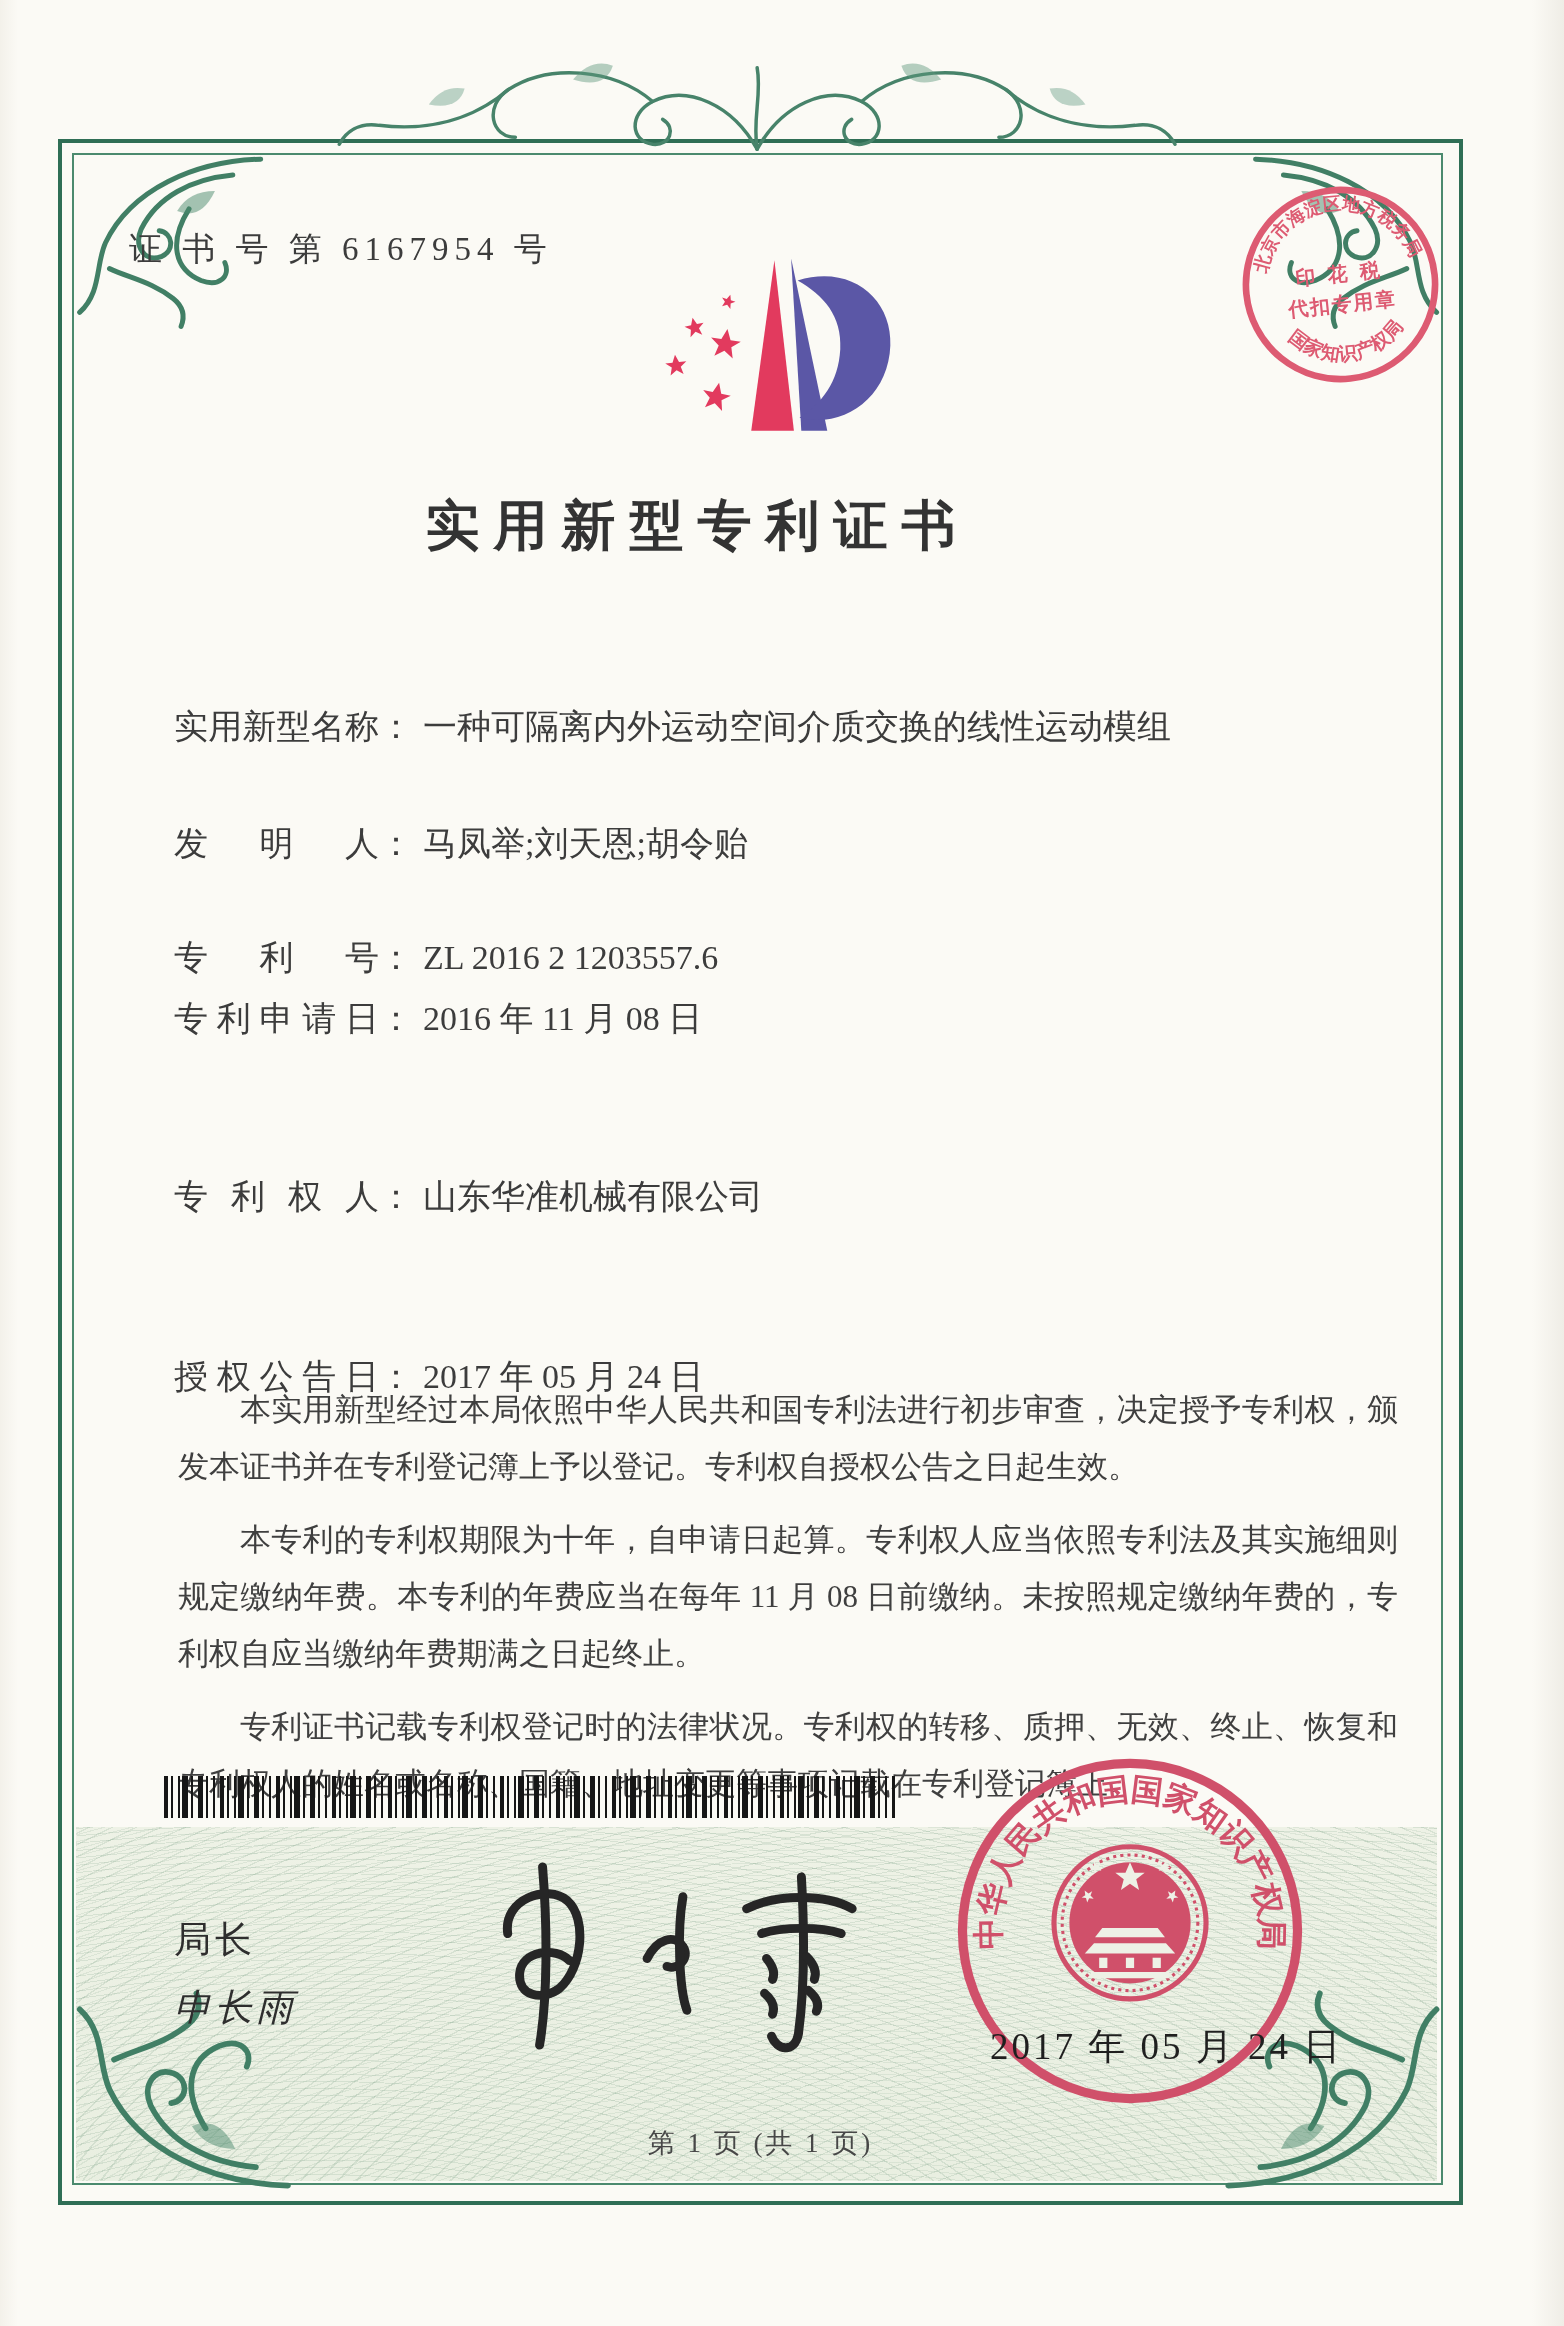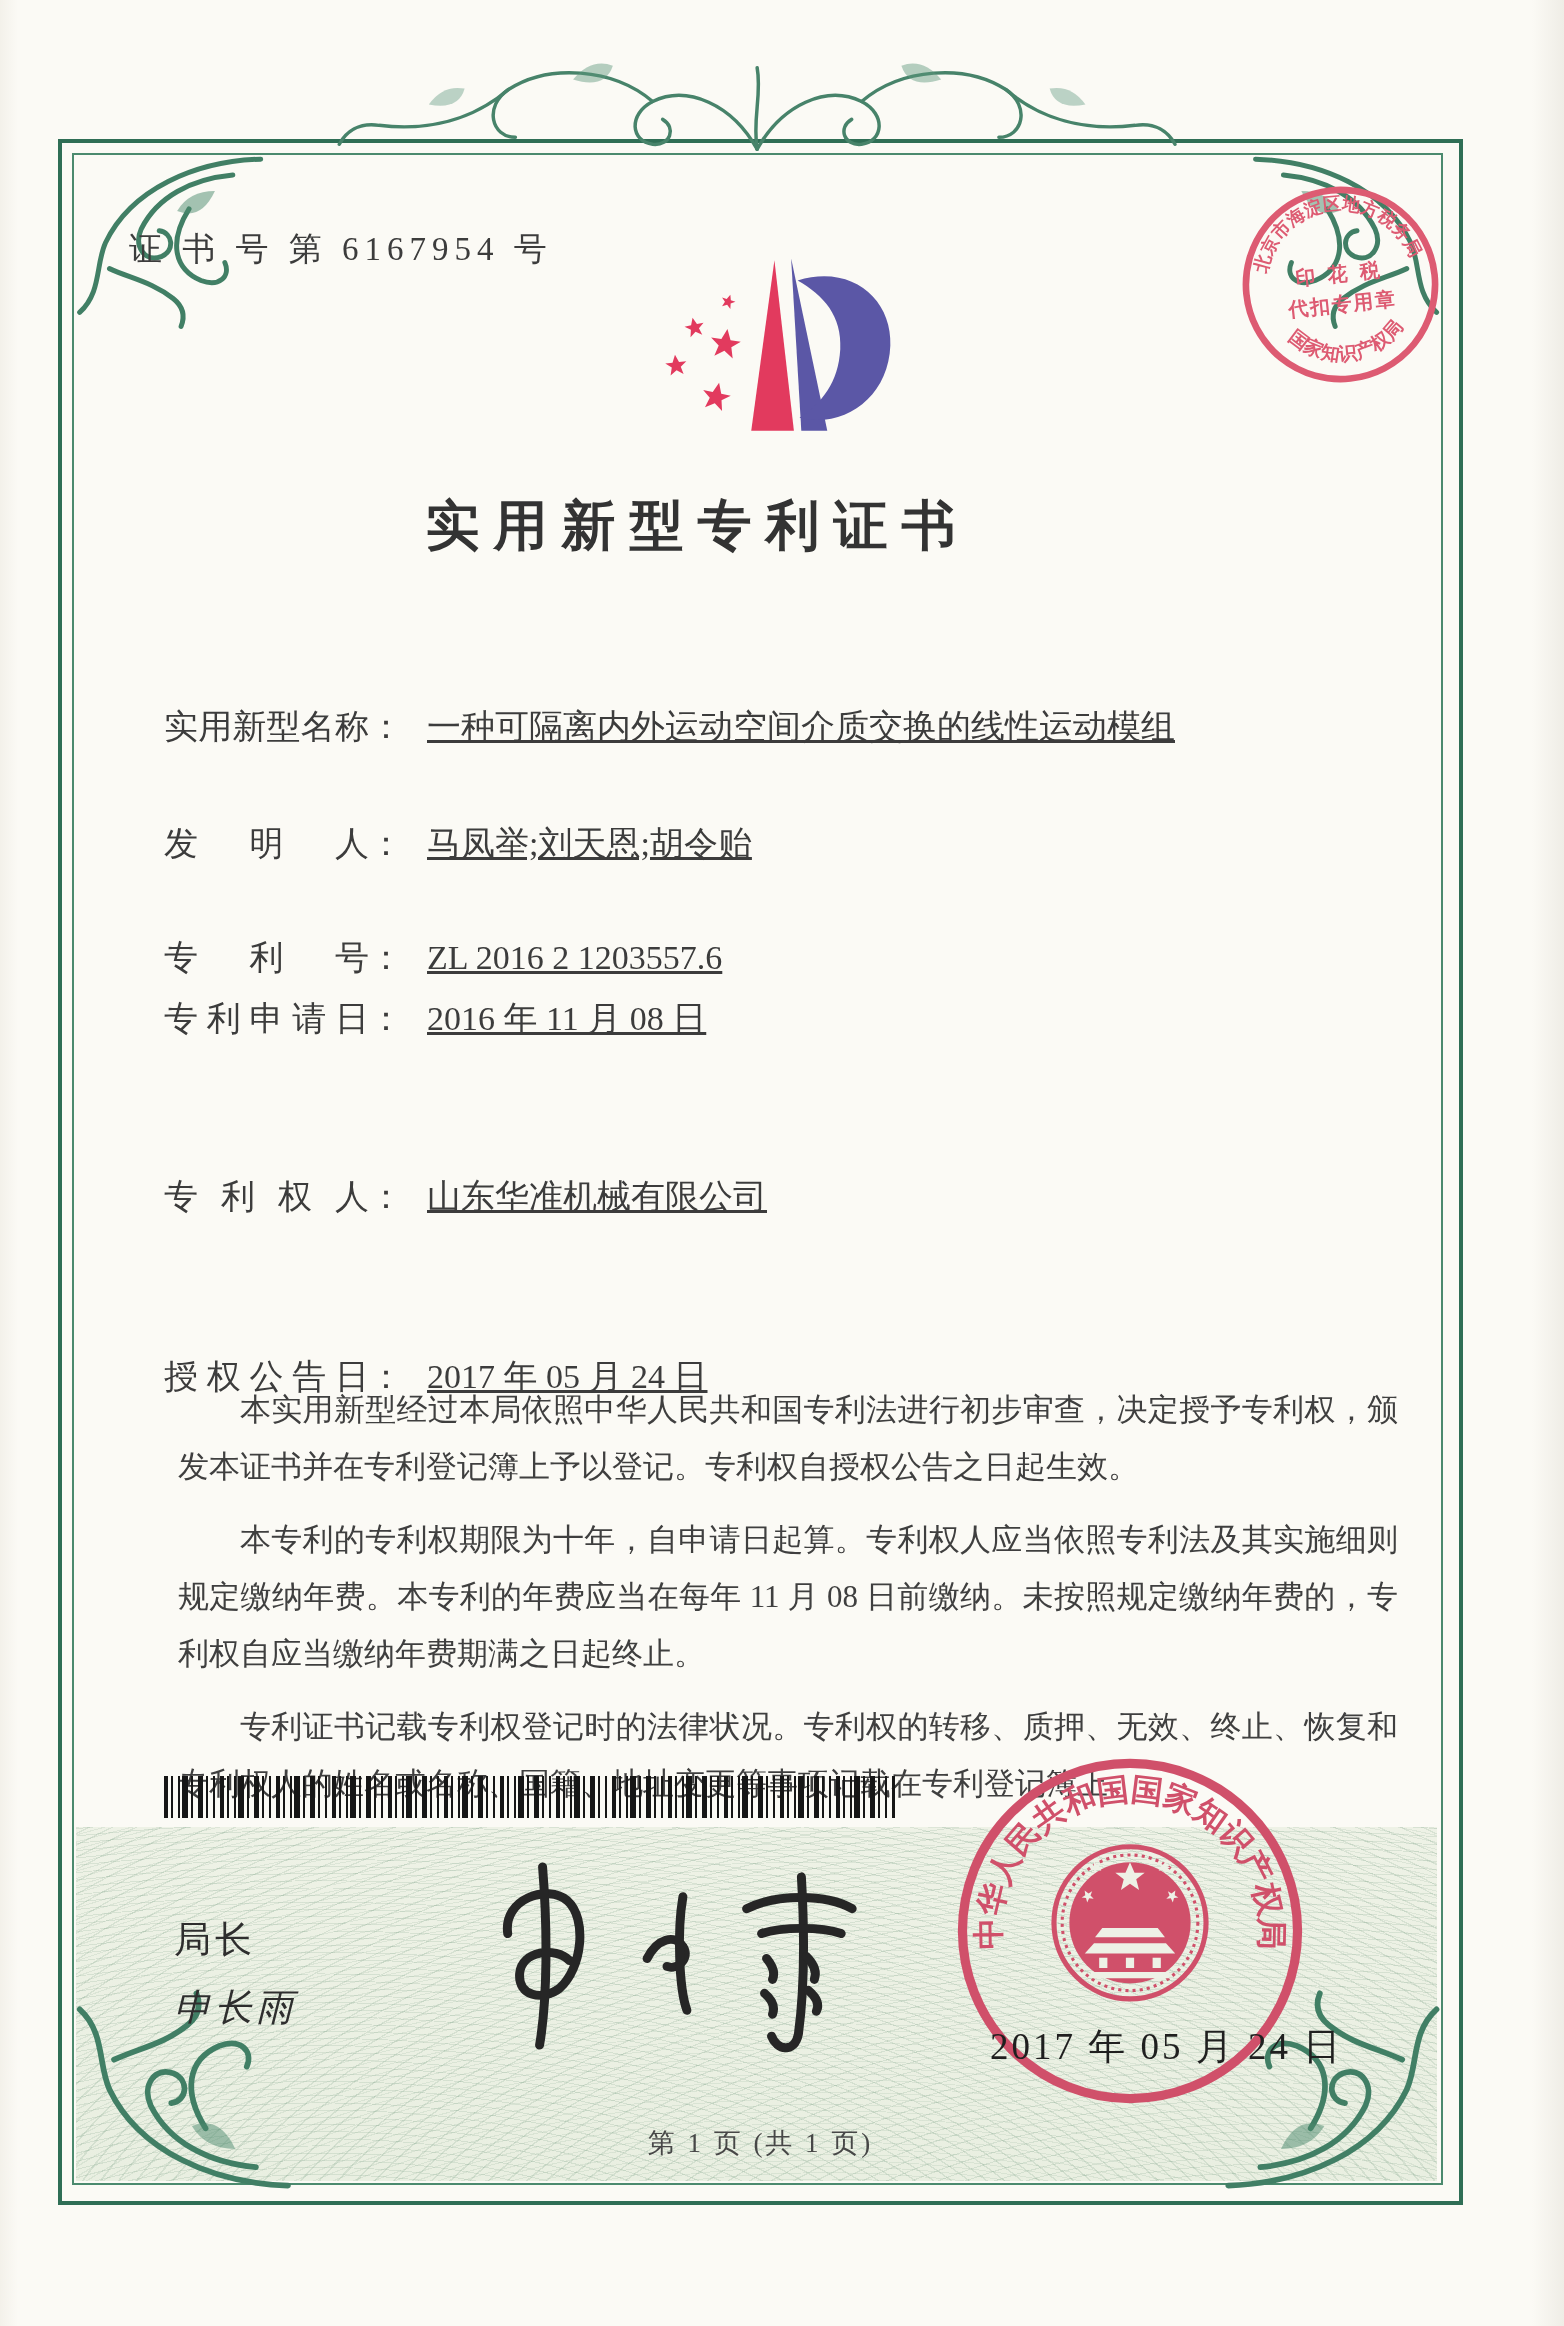--- a/index.html
+++ b/index.html
@@ -27,23 +27,23 @@
   }
   .ornaments{position:absolute;left:0;top:0;z-index:1;pointer-events:none;}
   
   .cert-no{position:absolute;left:129px;top:227px;font-size:33px;letter-spacing:6px;z-index:2;}
   .title{
     position:absolute;left:58px;top:490px;width:1279px;text-align:center;
     font-size:54px;font-weight:700;letter-spacing:14px;color:#333;z-index:2;
   }
   .row{position:absolute;left:164px;font-size:34px;white-space:nowrap;z-index:2;}
   .r1{top:704px}.r2{top:821px}.r3{top:935px}.r4{top:996px}.r5{top:1174px}.r6{top:1354px}
-  .flabel{display:inline-block;width:205px;text-align:justify;text-align-last:justify;}
+  .flabel{display:inline-block;width:205px;text-align:justify;text-align-last:justify;margin-left:10px;}
   .fcolon{display:inline-block;}
-  .fval{margin-left:24px;text-decoration:underline;}
+  .fval{margin-left:10px;}
   .paras{
     position:absolute;left:162px;top:1365px;width:1252px;z-index:2;
     font-size:31px;line-height:57px;text-align:justify;color:#3f3f3f;
   }
   .paras p{margin:16px;text-indent:62px;}
   .barcode{
     position:absolute;left:164px;top:1776px;width:731px;height:42px;z-index:2;
     background-image:repeating-linear-gradient(90deg,
       #161616 0 4px, transparent 4px 7px,
       #161616 7px 9px, transparent 9px 14px,

